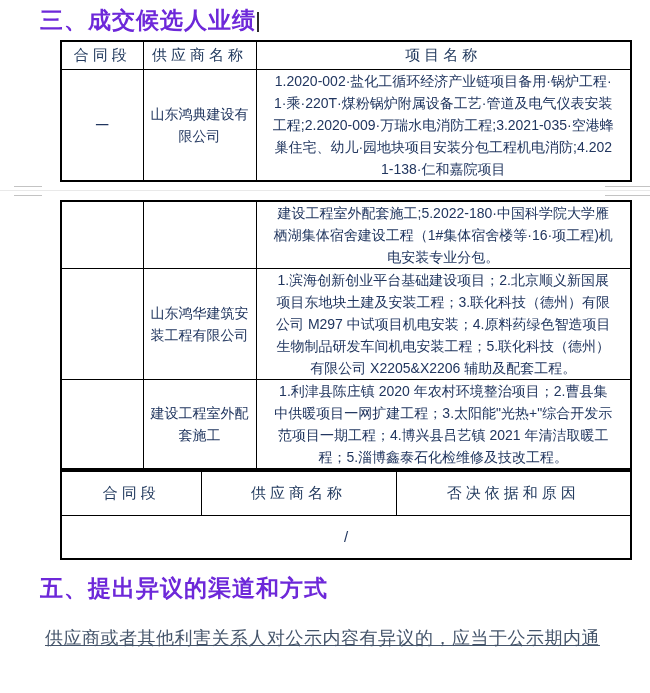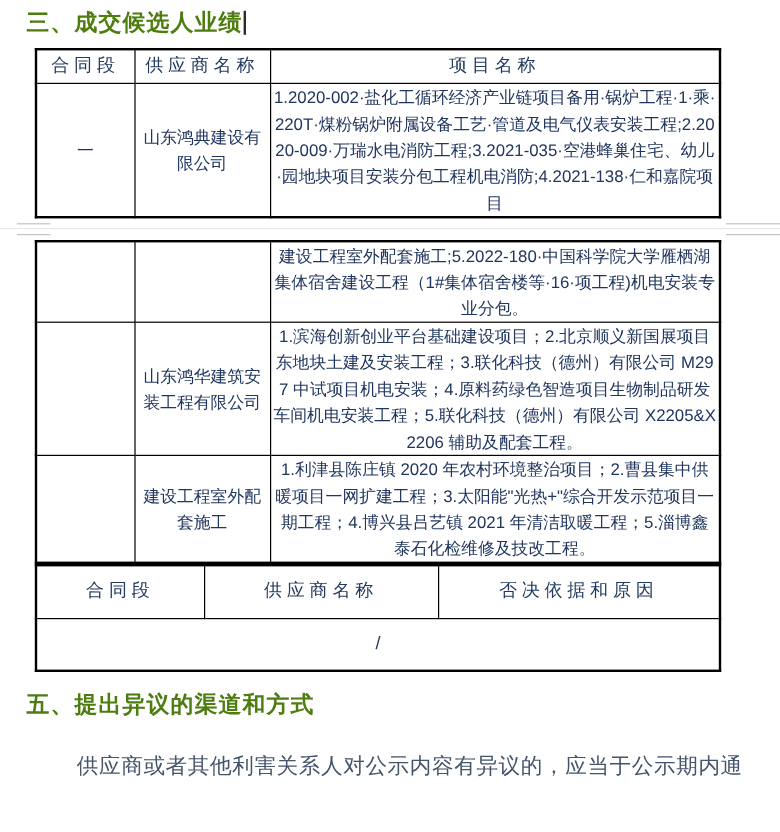--- a/index.html
+++ b/index.html
@@ -1,43 +1,43 @@
 <!DOCTYPE html>
 <html><head>
 <meta charset="utf-8">
 <style>
   * { margin:0; padding:0; box-sizing:border-box; }
   html,body { width:650px; height:693px; background:#fff; overflow:hidden;
     font-family:"Liberation Sans", sans-serif; }
   .page { width:650px; height:693px; padding-top:6px; position:relative; }
 
-  .h-title { margin-left:22px; font-size:19px; font-weight:bold; color:#4d7c0f;
+  .h-title { margin-left:40px; font-size:23px; font-weight:bold; color:#6d28d9;
     height:34px; line-height:28px; letter-spacing:1px; }
   .cursor { display:inline-block; width:2px; height:20px; background:#2b2b2b;
     vertical-align:-4px; margin-left:1px; }
 
-  table { border-collapse:collapse; table-layout:fixed; margin-left:29px;
+  table { border-collapse:collapse; table-layout:fixed; margin-left:60px;
     width:570px; }
   td { border:1px solid #000; color:#21365f; font-size:14px;
     text-align:center; vertical-align:middle; line-height:22px;
     padding:0 2px; overflow:hidden; }
   .t-outer { border:2px solid #000; }
   .th-cell { font-size:15px; letter-spacing:4px; color:#223a5e; }
-  .proj-cell { word-break:break-all; text-align:center; padding:0 2px; }
+  .proj-cell { word-break:break-all; text-align:center; padding:0 16px; }
 
   .pagebreak { position:relative; height:18px; width:650px; }
   .pb-full { position:absolute; left:0; top:8px; width:650px; height:1px;
     background:#e9e9e9; }
   .pb-seg { position:absolute; height:1px; background:#c3c3c3; width:28px; }
 
   .sec { margin-top:10px; }
   .t2 td { height:44px; }
   .slash-cell { font-size:15px; }
 
-  .para { margin-left:64px; width:570px; color:#44546a; }
+  .para { margin-left:45px; width:570px; color:#44546a;text-decoration:underline; }
   .para-line { font-size:18px; line-height:24px; letter-spacing:0.5px;
     margin-top:18px; white-space:nowrap; }
 </style>
 </head>
 <body>
 
 <div class="page">
 
   <div class="h-title">
     <span>三、成交候选人业绩</span><span class="cursor"></span>

